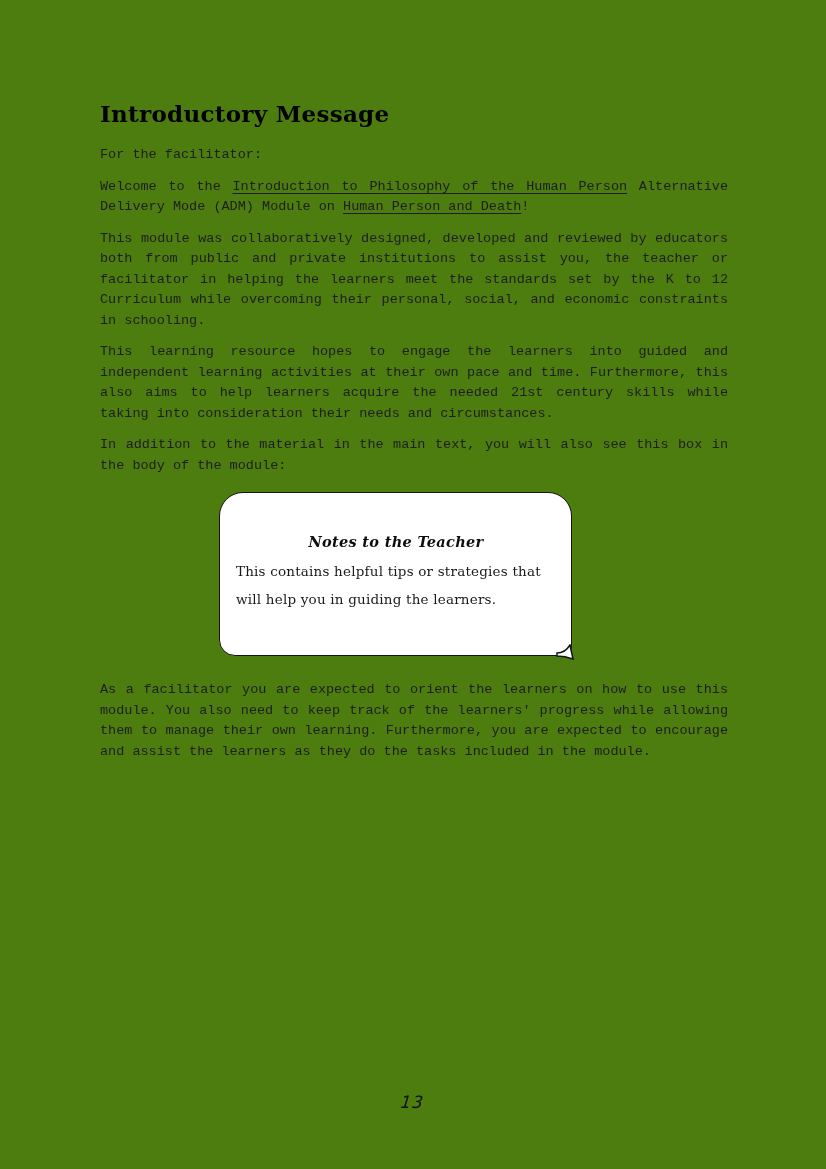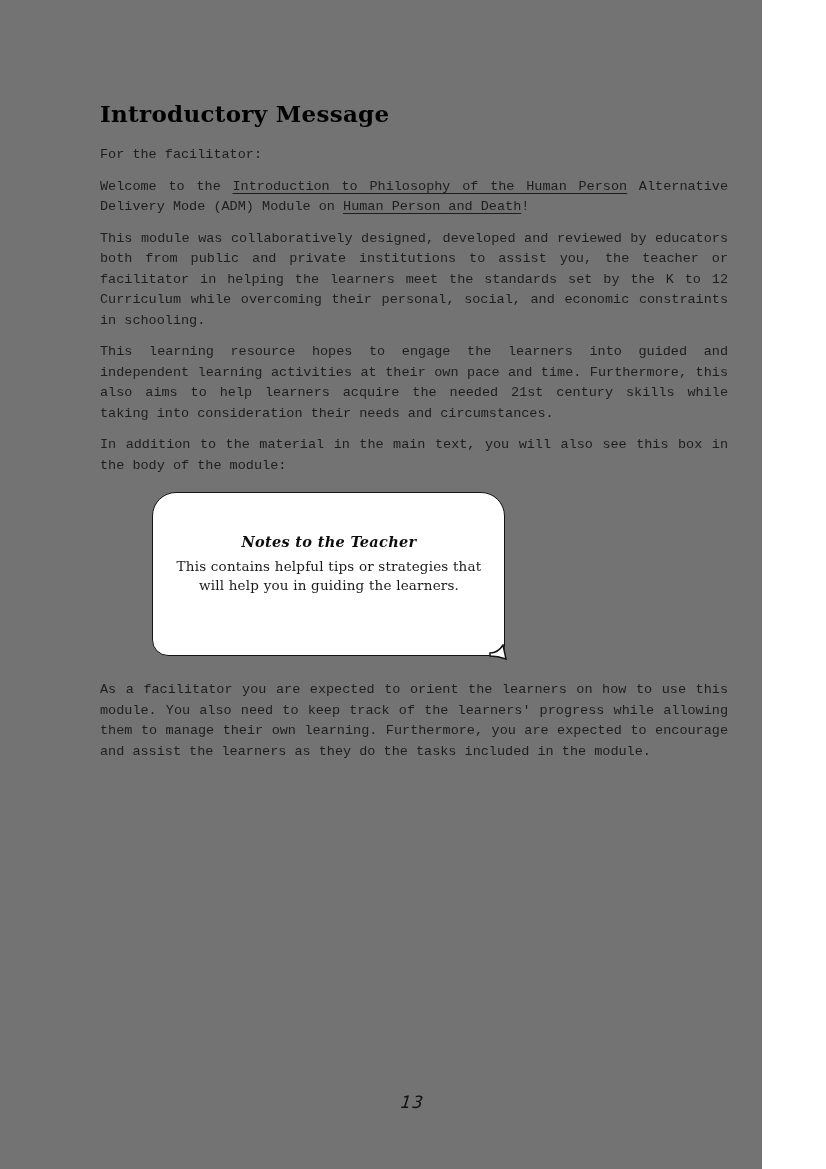--- a/index.html
+++ b/index.html
@@ -2,23 +2,23 @@
 <html><head>
 <meta charset="utf-8">
 <style>
   html, body {
     margin: 0;
     padding: 0;
     background: #ffffff;
   }
   .page {
     position: relative;
-    width: 762px;
+    width: 826px;
     height: 1169px;
-    background: #737373;
+    background: #4d7c0f;
     font-family: "DejaVu Serif", serif;
     color: #1e1e1e;
     overflow: hidden;
   }
   .content {
     position: absolute;
     left: 100px;
     top: 100px;
     width: 628px;
   }
@@ -41,41 +41,41 @@
   p.salutation {
     text-align: left;
   }
   p.body u {
     text-decoration: underline;
     text-underline-offset: 2.5px;
   }
   .notes-box {
     position: relative;
     box-sizing: border-box;
-    margin: 16px 0 24px 52px;
+    margin: 16px 0 24px 119px;
     width: 353px;
     height: 164px;
     border: 1.6px solid #141414;
     border-radius: 24px 24px 10px 16px;
     padding: 40px 15px 4px 16px;
     background: #ffffff;
   }
   .notes-title {
     margin: 0 0 7px 0;
     text-align: center;
     font-weight: bold;
     font-style: italic;
     font-size: 14.5px;
     color: #0e0e0e;
     letter-spacing: 0.3px;
   }
   .notes-body {
     font-size: 13.5px;
-    line-height: 19px;
-    text-align: center;
+    line-height: 28px;
+    text-align: left;
     color: #1a1a1a;
     letter-spacing: 0.2px;
   }
   .notes-tail {
     position: absolute;
     right: -5px;
     bottom: -7px;
     width: 20px;
     height: 18px;
     pointer-events: none;

